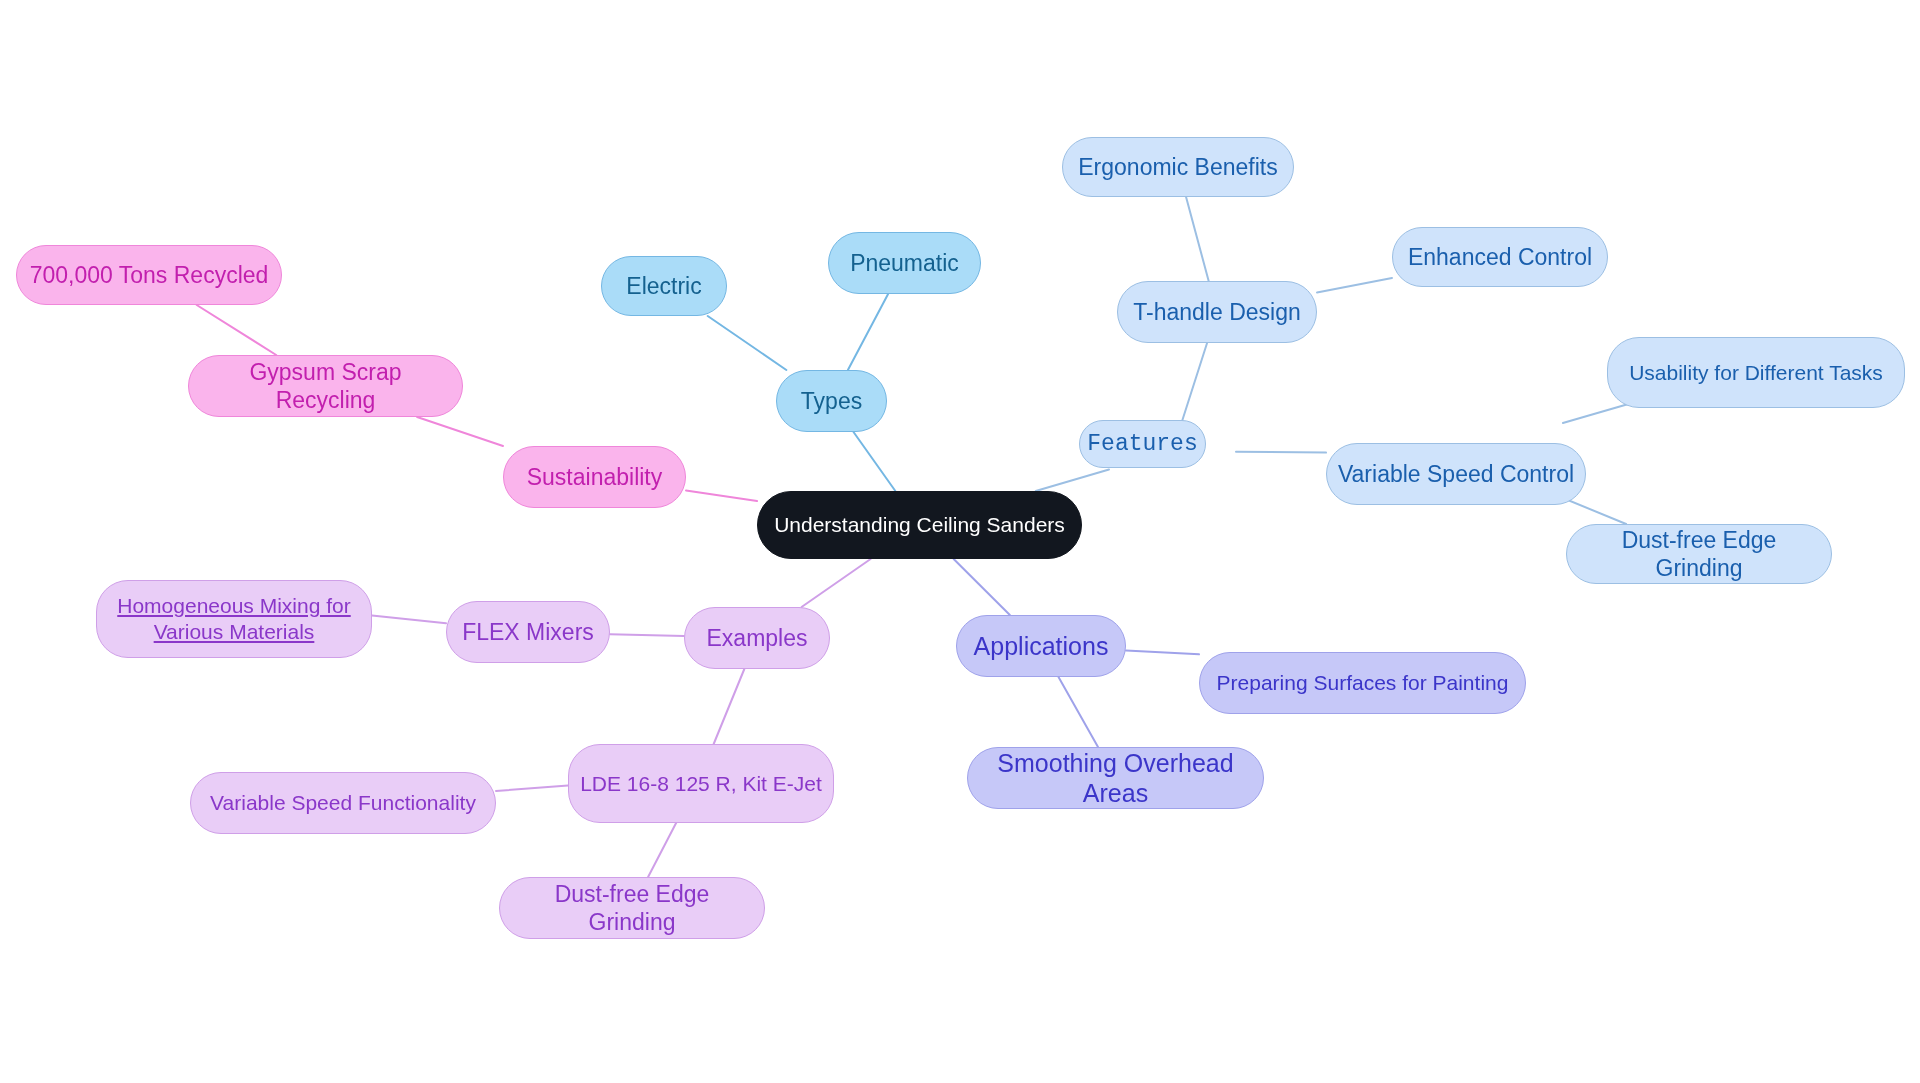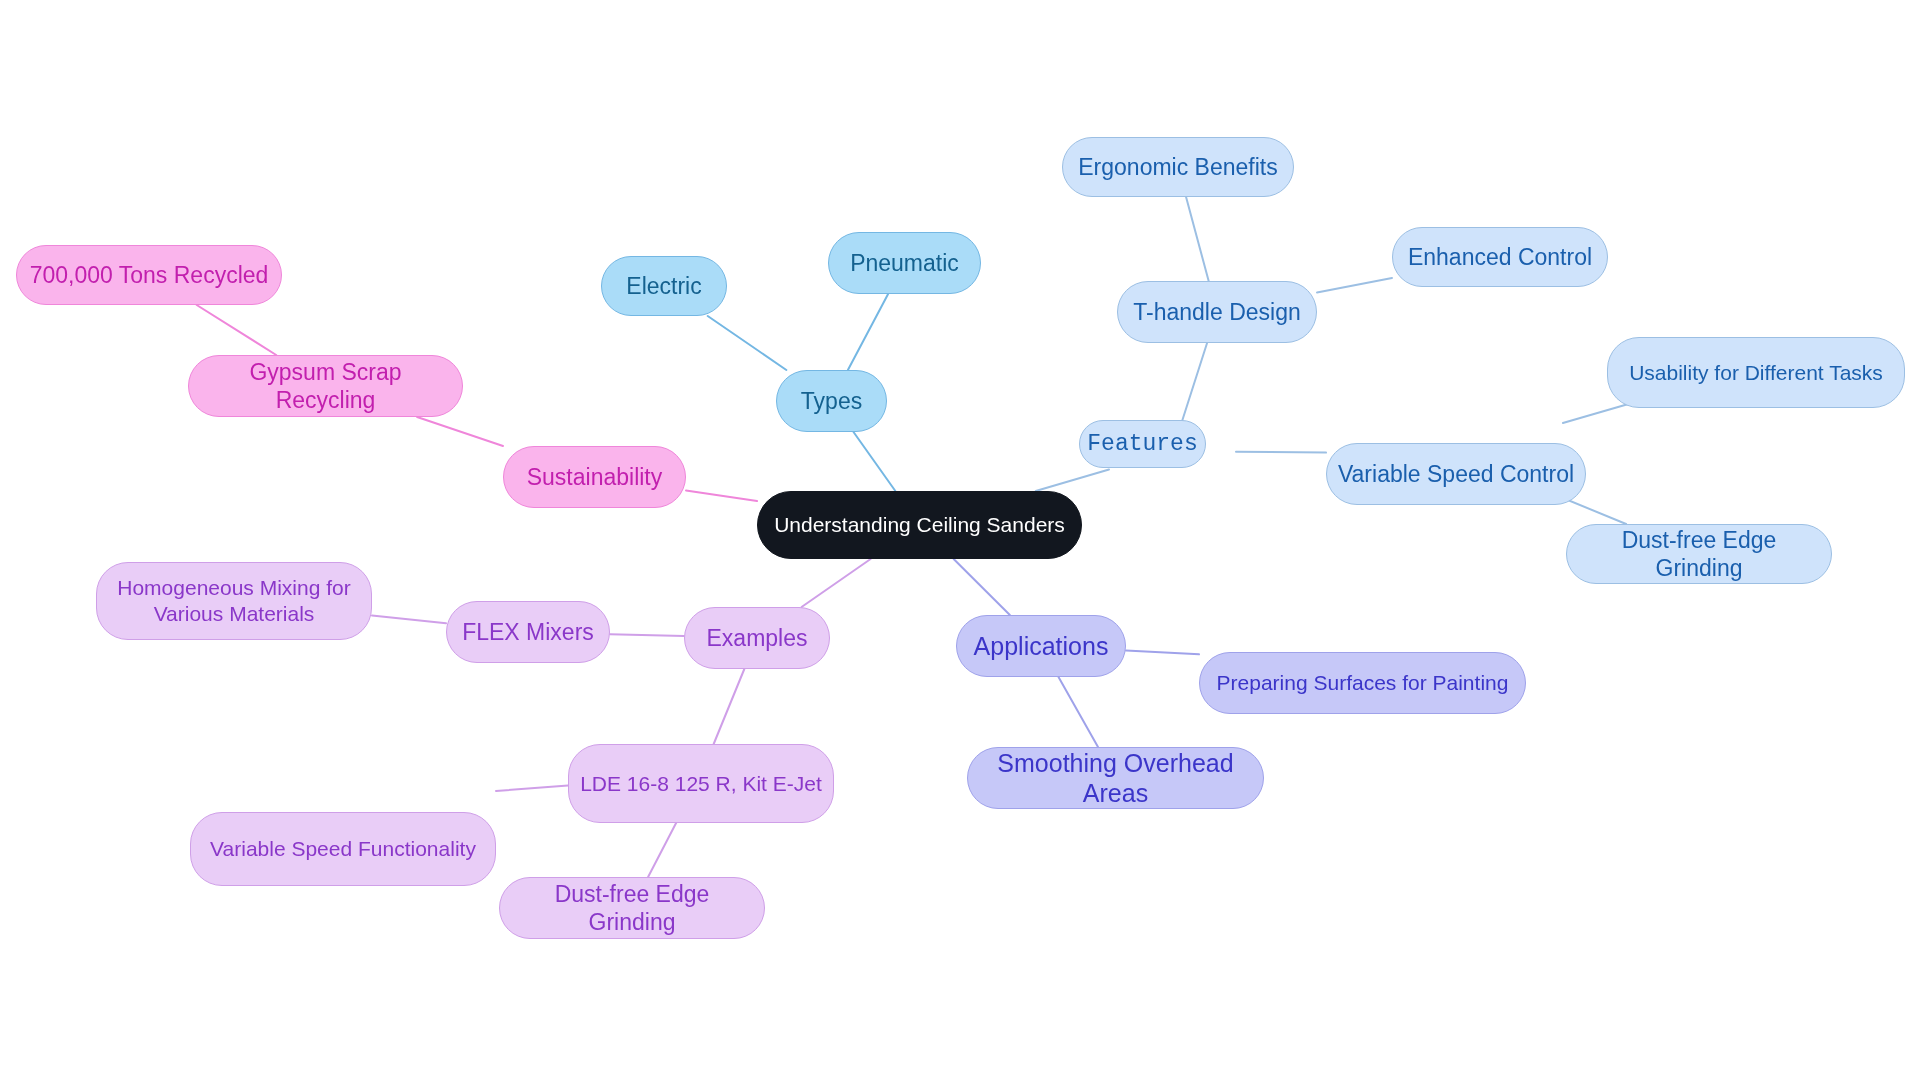--- a/index.html
+++ b/index.html
@@ -122,21 +122,21 @@
     <div class="node blue-soft" style="left: 1062px; top: 137px; width: 232px; height: 60px;"><span>Ergonomic Benefits</span></div>
     <div class="node blue-soft" style="left: 1392px; top: 227px; width: 216px; height: 60px;"><span>Enhanced Control</span></div>
     <div class="node blue-soft" style="left: 1326px; top: 423px; width: 260px; height: 62px; margin-top: 20px;"><span>Variable Speed Control</span></div>
     <div class="node blue-soft small-text" style="left: 1607px; top: 337px; width: 298px; height: 71px;"><span>Usability for Different Tasks</span></div>
     <div class="node blue-soft" style="left: 1566px; top: 524px; width: 266px; height: 60px;"><span>Dust-free Edge Grinding</span></div>
     <div class="node pink" style="left: 503px; top: 446px; width: 183px; height: 62px;"><span>Sustainability</span></div>
     <div class="node pink" style="left: 188px; top: 355px; width: 275px; height: 62px;"><span>Gypsum Scrap Recycling</span></div>
     <div class="node pink" style="left: 16px; top: 245px; width: 266px; height: 60px;"><span>700,000 Tons Recycled</span></div>
     <div class="node violet" style="left: 684px; top: 607px; width: 146px; height: 62px;"><span>Examples</span></div>
     <div class="node violet" style="left: 446px; top: 601px; width: 164px; height: 62px;"><span>FLEX Mixers</span></div>
-    <div class="node violet small-text" style="left: 96px; top: 562px; width: 276px; height: 78px;"><span>Homogeneous Mixing for
+    <div class="node violet small-text" style="left: 96px; top: 580px; width: 276px; height: 78px; text-decoration: underline;"><span>Homogeneous Mixing for
 Various Materials</span></div>
     <div class="node violet small-text" style="left: 568px; top: 744px; width: 266px; height: 79px;"><span>LDE 16-8 125 R, Kit E-Jet</span></div>
-    <div class="node violet small-text" style="left: 190px; top: 772px; width: 306px; height: 74px; margin-top: 40px;"><span>Variable Speed Functionality</span></div>
+    <div class="node violet small-text" style="left: 190px; top: 772px; width: 306px; height: 62px;"><span>Variable Speed Functionality</span></div>
     <div class="node violet" style="left: 499px; top: 877px; width: 266px; height: 62px;"><span>Dust-free Edge Grinding</span></div>
     <div class="node indigo" style="left: 956px; top: 615px; width: 170px; height: 62px;"><span>Applications</span></div>
     <div class="node indigo small-text" style="left: 1199px; top: 652px; width: 327px; height: 62px;"><span>Preparing Surfaces for Painting</span></div>
     <div class="node indigo" style="left: 967px; top: 747px; width: 297px; height: 62px;"><span>Smoothing Overhead Areas</span></div>
   </div>
 
 </body></html>

